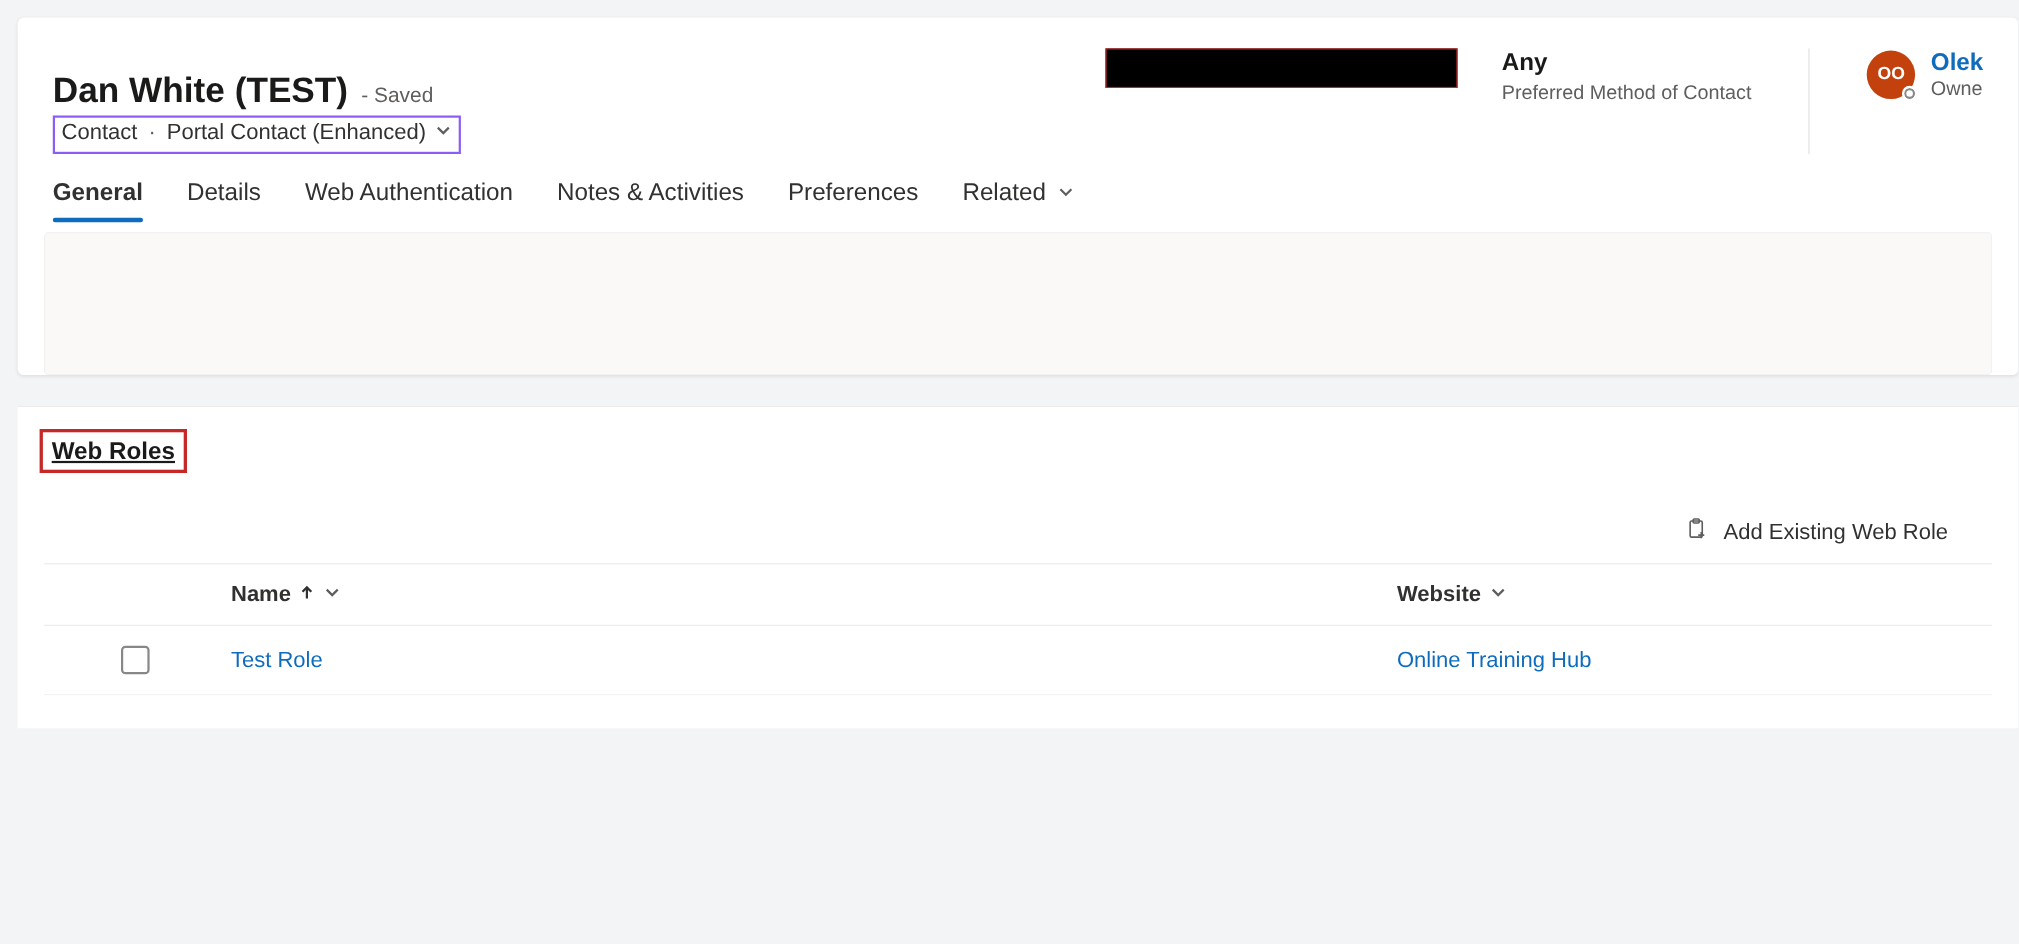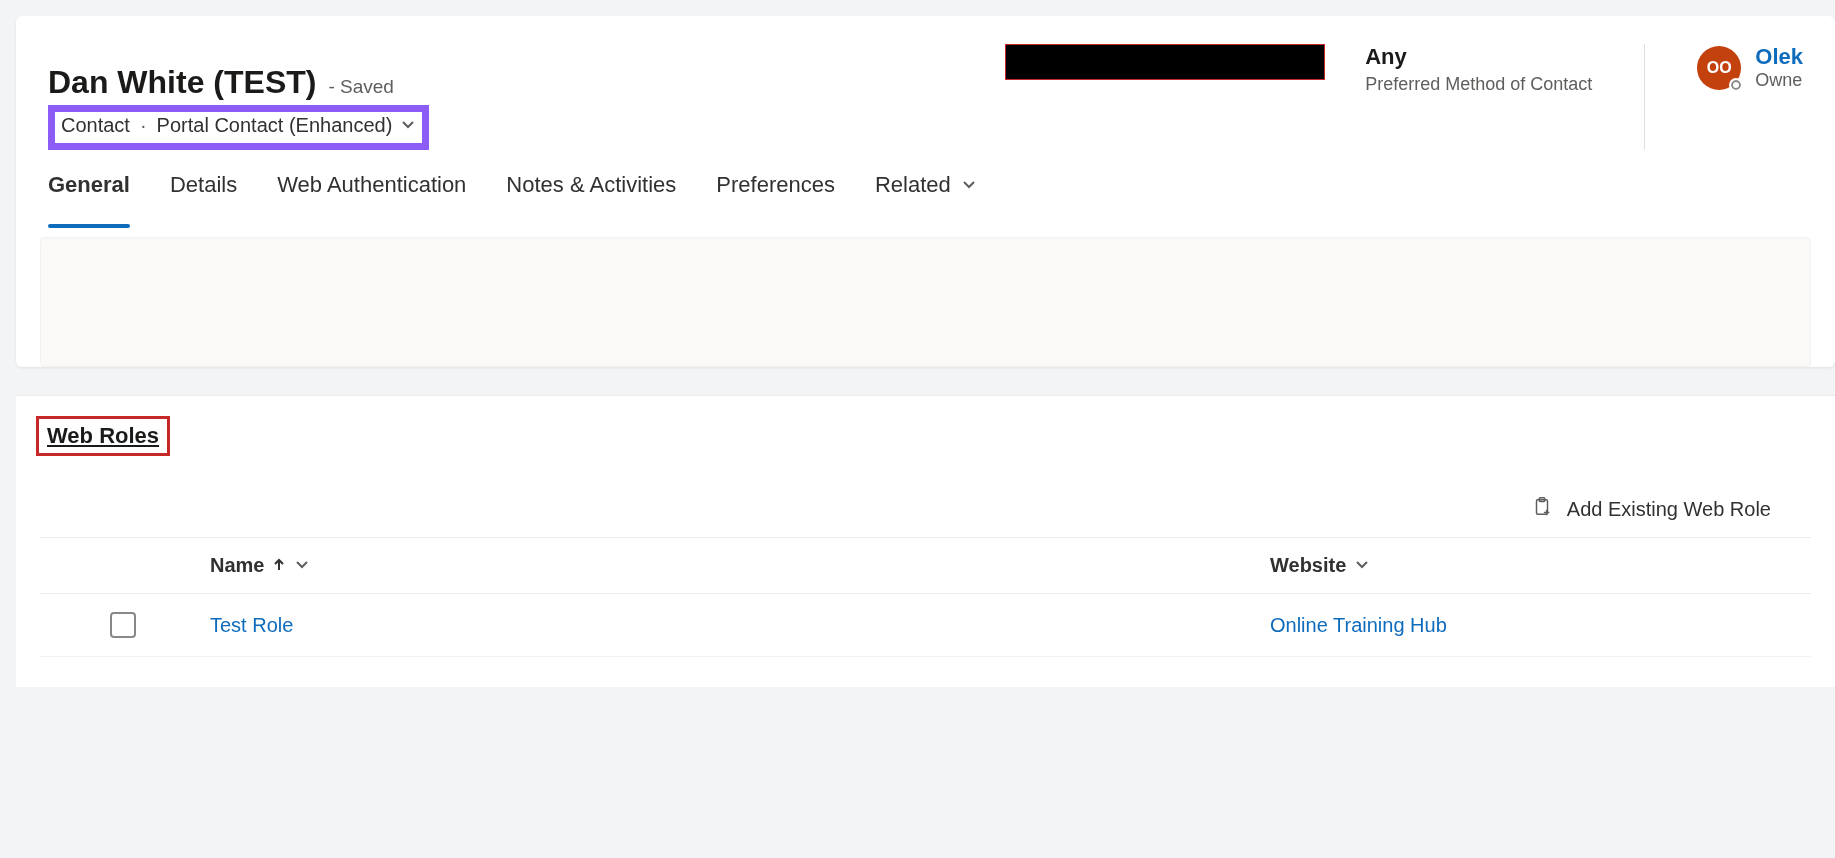--- a/index.html
+++ b/index.html
@@ -24,21 +24,21 @@
       align-items: flex-start;
       gap: 40px;
     }
     .title-block { flex: 0 0 auto; min-width: 420px; margin-top: 20px; }
     .title-row { display: flex; align-items: baseline; gap: 12px; }
     .record-title { font-size: 32px; font-weight: 600; color: #1b1a19; }
     .saved-indicator { font-size: 19px; color: #605e5c; }
     .breadcrumb-row {
       font-size: 20px; color: #323130; margin-top: 4px;
       display: flex; align-items: center; gap: 10px;
-      border: 7px solid #8b5cf6; padding: 2px 6px 6px 6px; width: fit-content;
+      border: 2px solid #8b5cf6; padding: 2px 6px 6px 6px; width: fit-content;
     }
     .breadcrumb-sep { color: #605e5c; }
     .form-selector { display: flex; align-items: center; gap: 8px; cursor: pointer; }
     .chevron-icon svg { width: 16px; height: 16px; stroke: #605e5c; stroke-width: 2; fill: none; }
     .header-spacer { flex: 1 1 auto; }
     .header-field { display: flex; flex-direction: column; gap: 4px; min-width: 140px; }
     .header-field .value-redacted { width: 320px; height: 36px; background: #000; border: 1px solid #c62828; }
     .header-field .value { font-size: 22px; color: #1b1a19; font-weight: 600; }
     .header-field .label { font-size: 18px; color: #605e5c; }
     .owner-sep { width: 1px; background: #e1dfdd; align-self: stretch; margin: 0 12px; }
@@ -55,21 +55,21 @@
       background: #fff; border: 2px solid #fff;
       box-shadow: inset 0 0 0 2px #8a8886;
     }
     .owner-text .name { font-size: 22px; color: #0f6cbd; font-weight: 600; }
     .owner-text .label { font-size: 18px; color: #605e5c; }
     .tabs-row {
       display: flex; gap: 40px; padding: 22px 32px 0 32px;
       border-bottom: 1px solid transparent;
     }
     .tab {
-      font-size: 22px; color: #323130; padding-bottom: 30px;
+      font-size: 22px; color: #323130; padding-bottom: 14px;
       cursor: pointer; position: relative;
     }
     .tab.active { font-weight: 600; }
     .tab.active::after {
       content: ""; position: absolute; bottom: 0; left: 0; right: 0;
       height: 4px; background: #0f6cbd; border-radius: 2px;
     }
     .related-tab { display: flex; align-items: center; gap: 10px; }
     .blank-panel {
       margin: 8px 24px 24px 24px; height: 130px;

